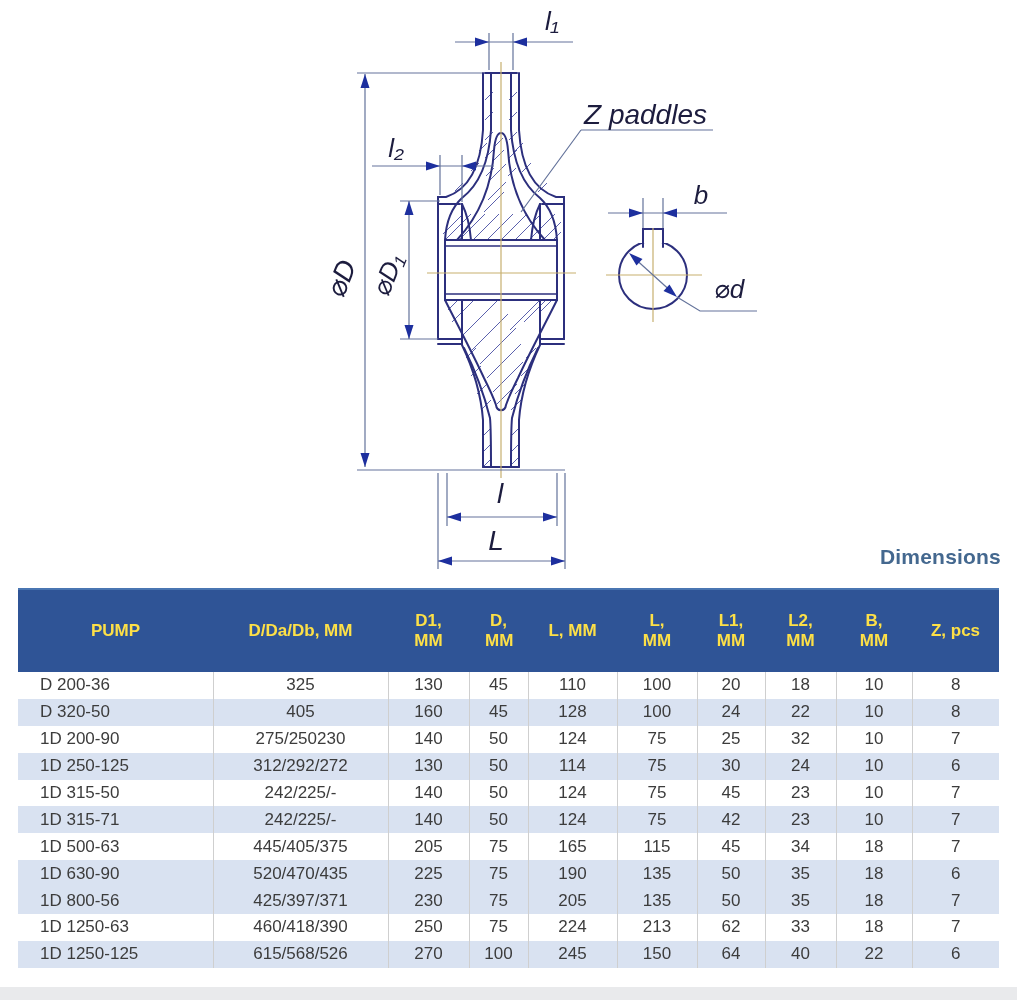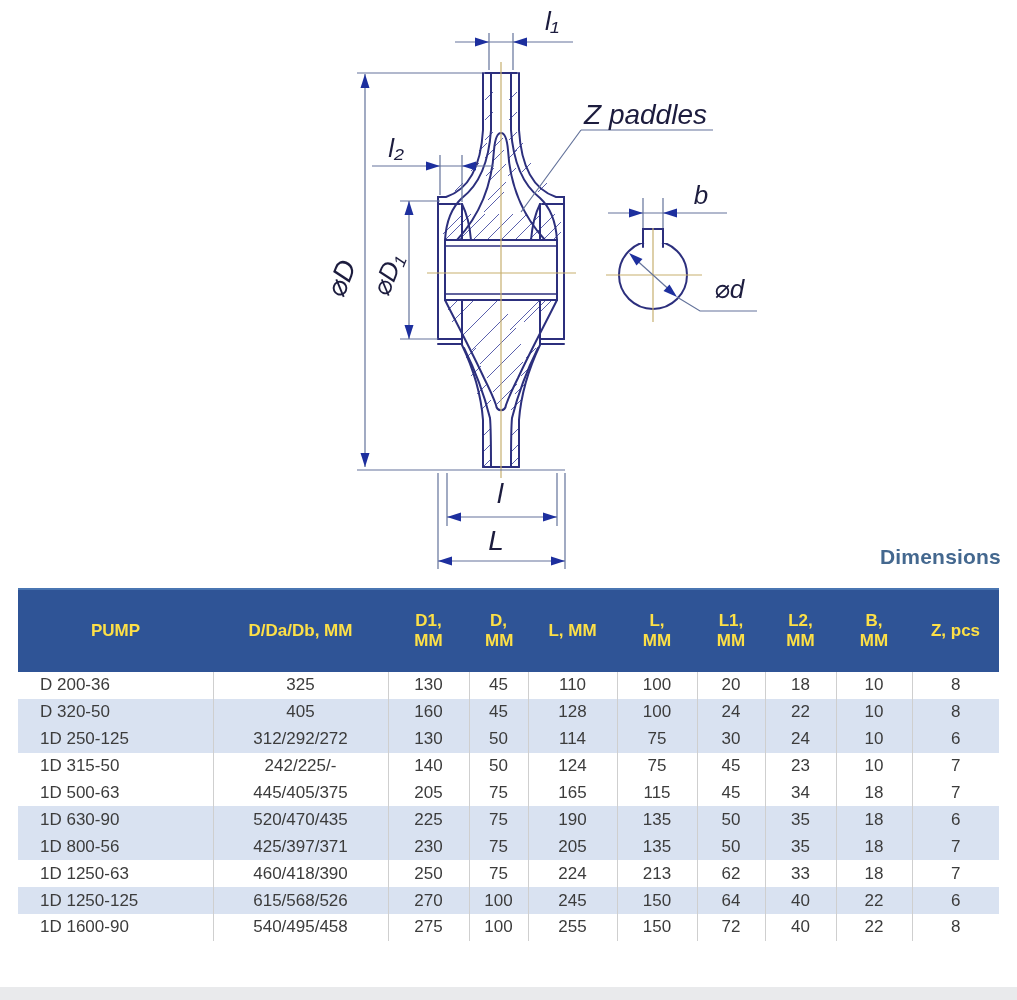--- a/index.html
+++ b/index.html
@@ -215,40 +215,64 @@
           <td>405</td>
           <td>160</td>
           <td>45</td>
           <td>128</td>
           <td>100</td>
           <td>24</td>
           <td>22</td>
           <td>10</td>
           <td>8</td>
         </tr>
+        <tr>
+          <td>1D 200-90</td>
+          <td>275/250230</td>
+          <td>140</td>
+          <td>50</td>
+          <td>124</td>
+          <td>75</td>
+          <td>25</td>
+          <td>32</td>
+          <td>10</td>
+          <td>7</td>
+        </tr>
         <tr class="alt">
           <td>1D 250-125</td>
           <td>312/292/272</td>
           <td>130</td>
           <td>50</td>
           <td>114</td>
           <td>75</td>
           <td>30</td>
           <td>24</td>
           <td>10</td>
           <td>6</td>
         </tr>
         <tr>
           <td>1D 315-50</td>
           <td>242/225/-</td>
           <td>140</td>
           <td>50</td>
           <td>124</td>
           <td>75</td>
           <td>45</td>
+          <td>23</td>
+          <td>10</td>
+          <td>7</td>
+        </tr>
+        <tr class="alt">
+          <td>1D 315-71</td>
+          <td>242/225/-</td>
+          <td>140</td>
+          <td>50</td>
+          <td>124</td>
+          <td>75</td>
+          <td>42</td>
           <td>23</td>
           <td>10</td>
           <td>7</td>
         </tr>
         <tr>
           <td>1D 500-63</td>
           <td>445/405/375</td>
           <td>205</td>
           <td>75</td>
           <td>165</td>
@@ -299,29 +323,17 @@
           <td>615/568/526</td>
           <td>270</td>
           <td>100</td>
           <td>245</td>
           <td>150</td>
           <td>64</td>
           <td>40</td>
           <td>22</td>
           <td>6</td>
         </tr>
-        <tr>
-          <td>1D 1600-90</td>
-          <td>540/495/458</td>
-          <td>275</td>
-          <td>100</td>
-          <td>255</td>
-          <td>150</td>
-          <td>72</td>
-          <td>40</td>
-          <td>22</td>
-          <td>8</td>
-        </tr>
       </tbody>
   </table>
 
   <div class="bottom-strip"></div>
 </div>
 
 </body></html>

